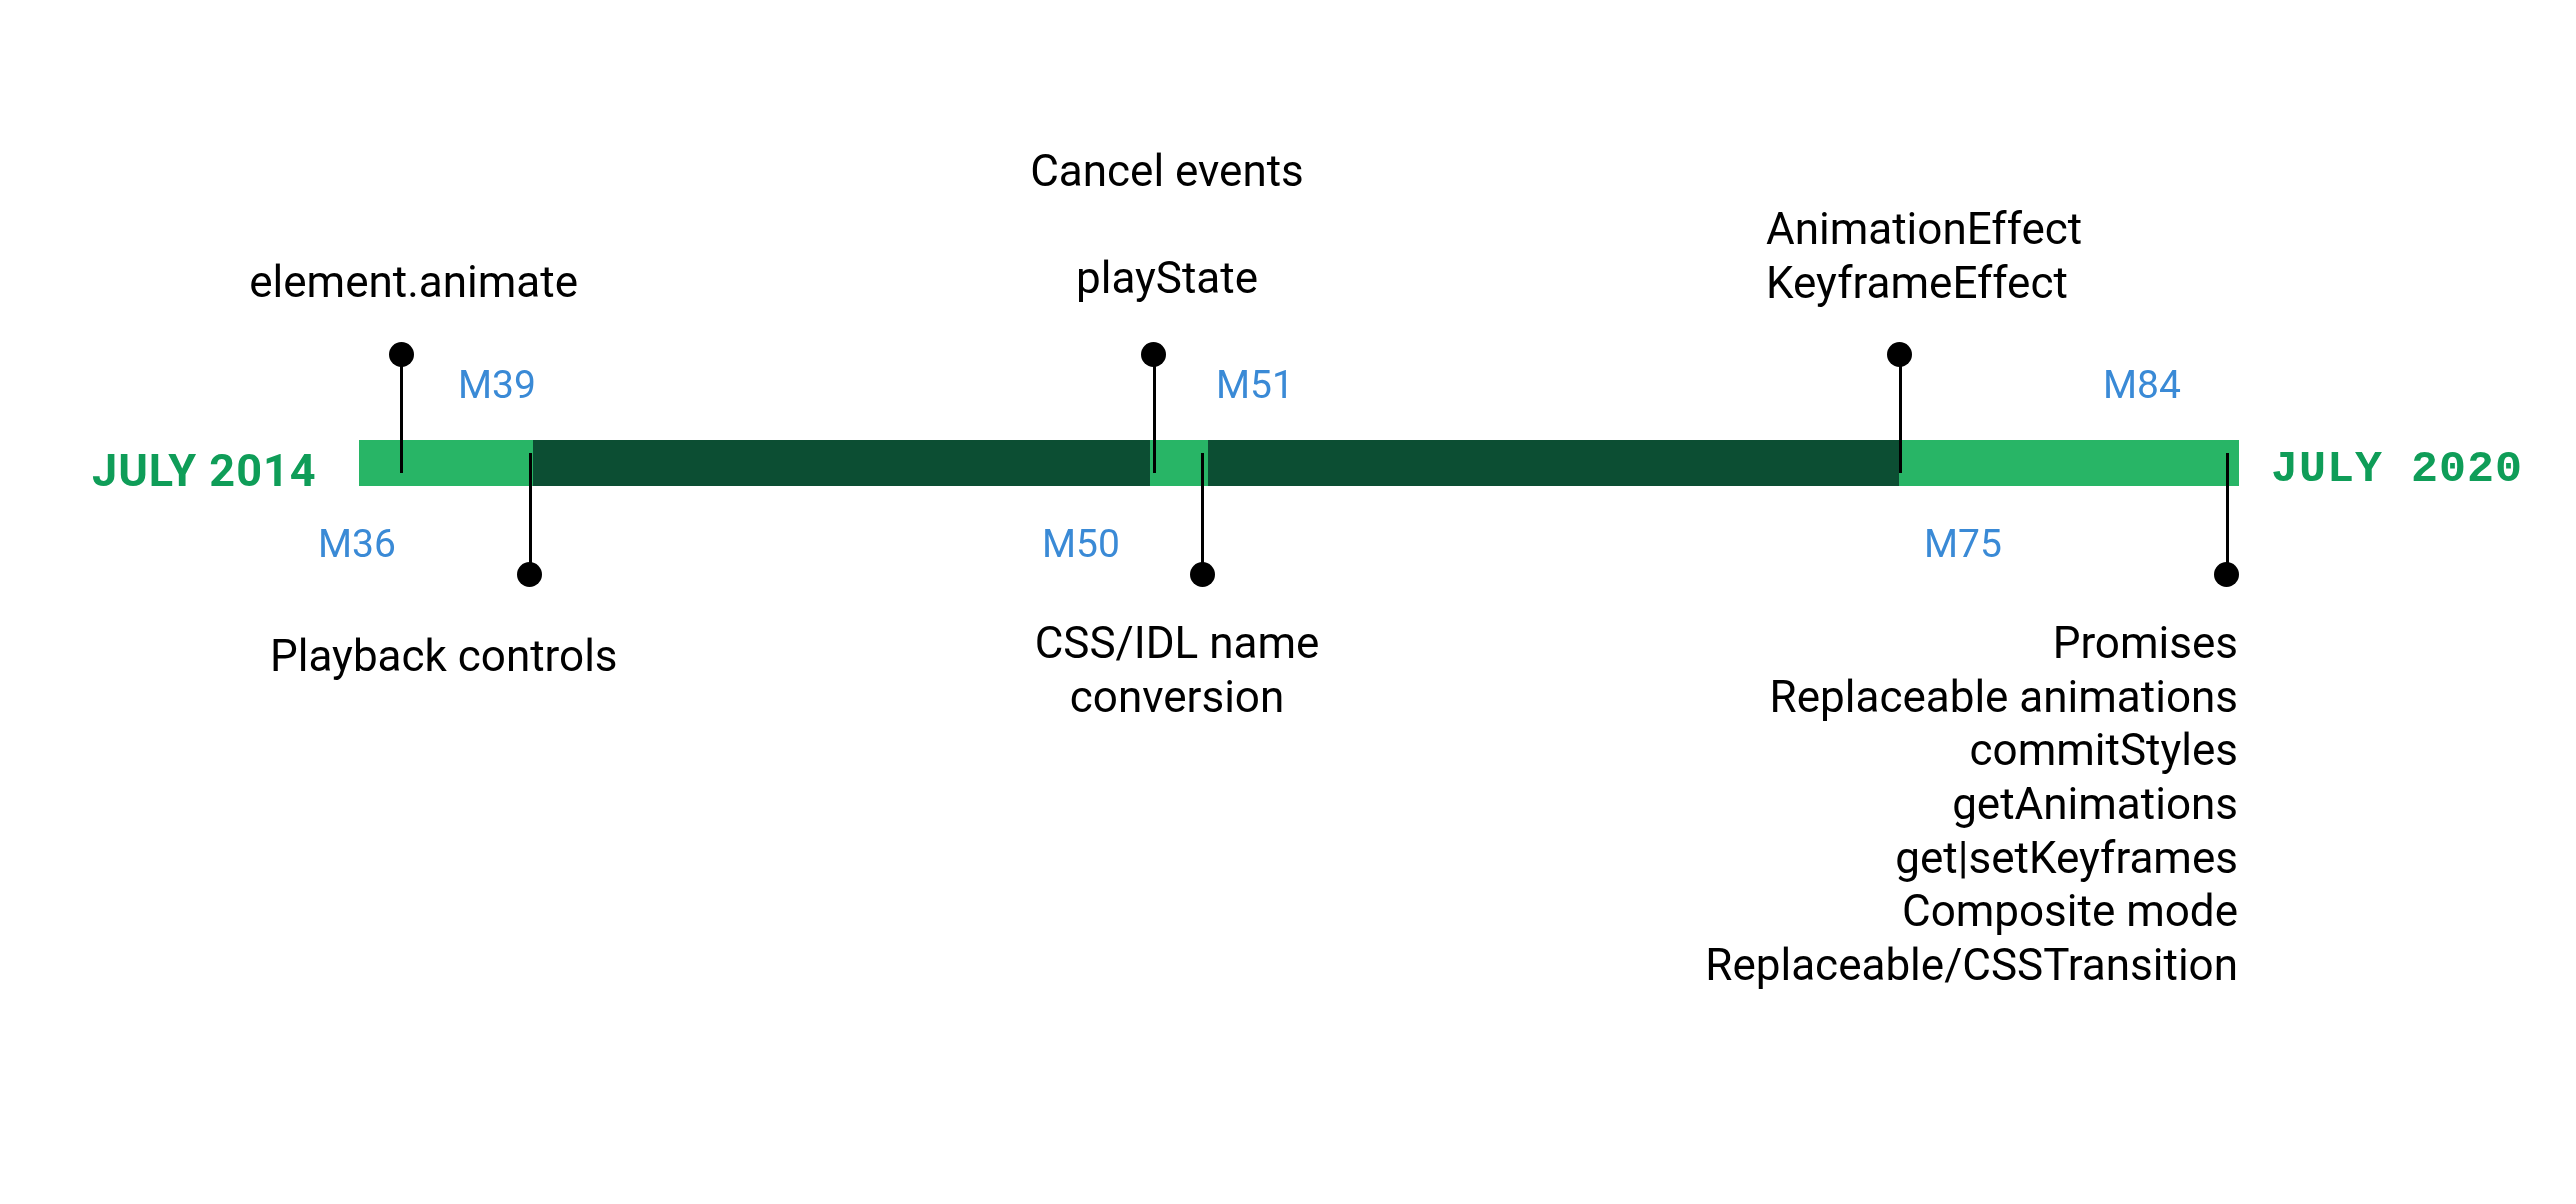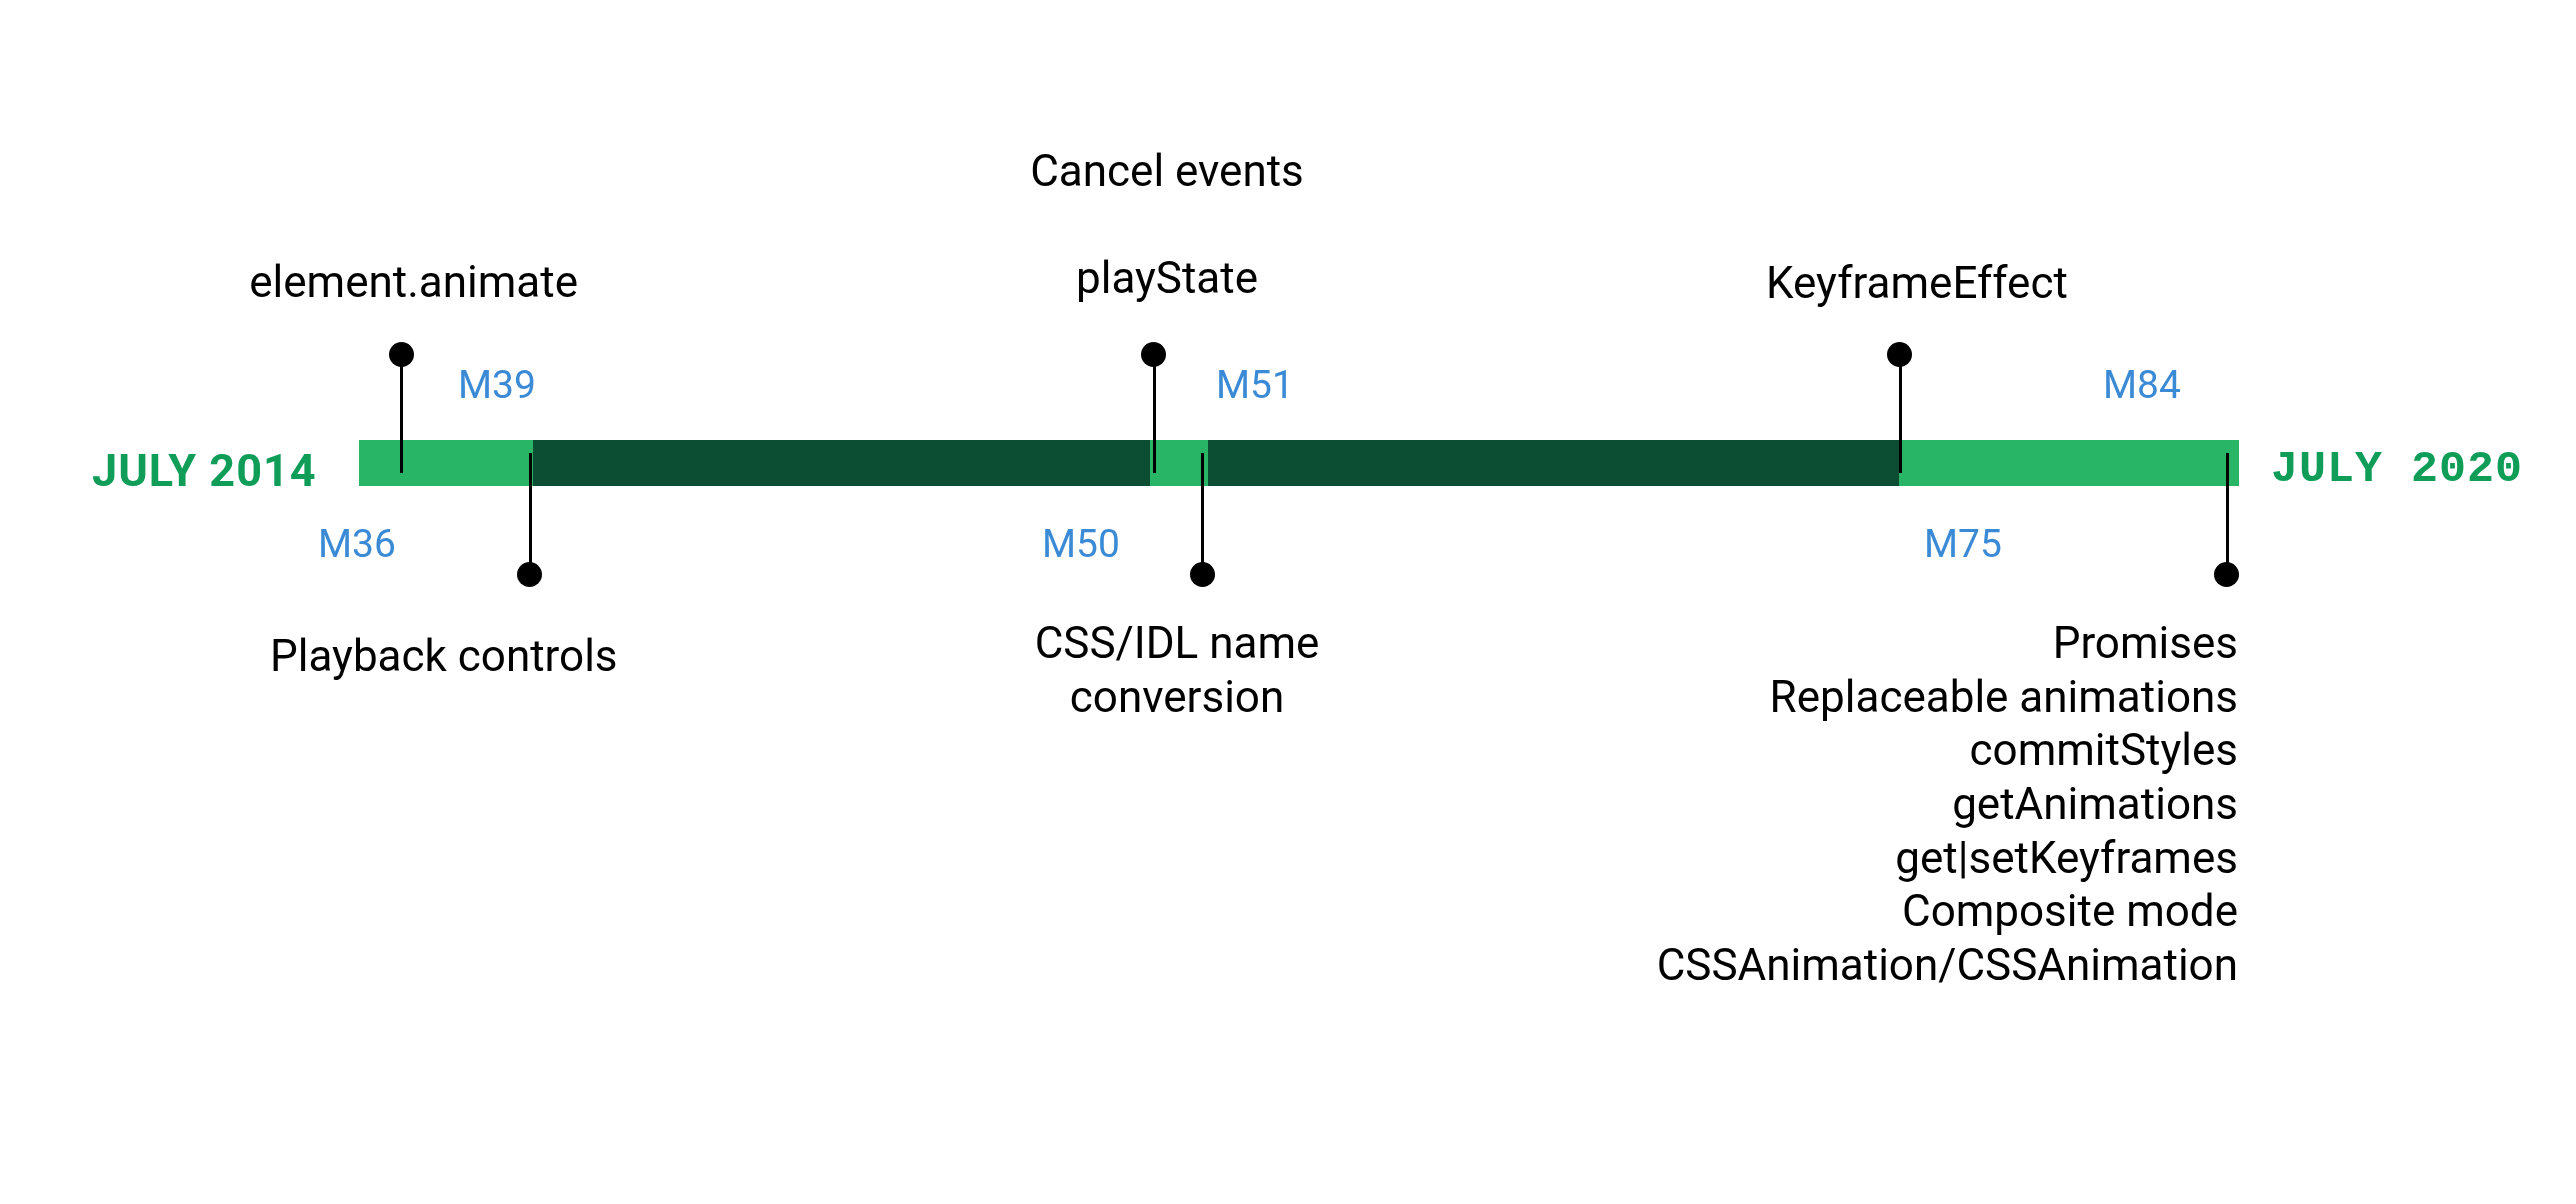--- a/index.html
+++ b/index.html
@@ -97,31 +97,31 @@
   <div class="event-text c" style="left:926px; top:145px; width:482px;">
     <span>Cancel events</span><br>
     <br>
     <span>playState</span>
   </div>
 
   <div class="stem" style="left:1899px; top:353px; height:120px;"></div>
   <div class="dot" style="left:1887px; top:342px;"></div>
   <div class="milestone-label" style="left:1924px; top:521px;">M75</div>
   <div class="event-text" style="left:1766px; top:203px;">
-    <br>
+    <span>AnimationEffect</span><br>
     <span>KeyframeEffect</span>
   </div>
 
   <div class="stem" style="left:2226px; top:453px; height:120px;"></div>
   <div class="dot" style="left:2214px; top:562px;"></div>
   <div class="milestone-label" style="left:2103px; top:362px;">M84</div>
   <div class="event-text r" style="left:1563px; top:617px; width:675px;">
     <span>Promises</span><br>
     <span>Replaceable animations</span><br>
     <span>commitStyles</span><br>
     <span>getAnimations</span><br>
     <span>get|setKeyframes</span><br>
     <span>Composite mode</span><br>
-    <span>CSSAnimation/CSSAnimation</span>
+    <span>Replaceable/CSSTransition</span>
   </div>
 
 </div>
 
 
 </body></html>

